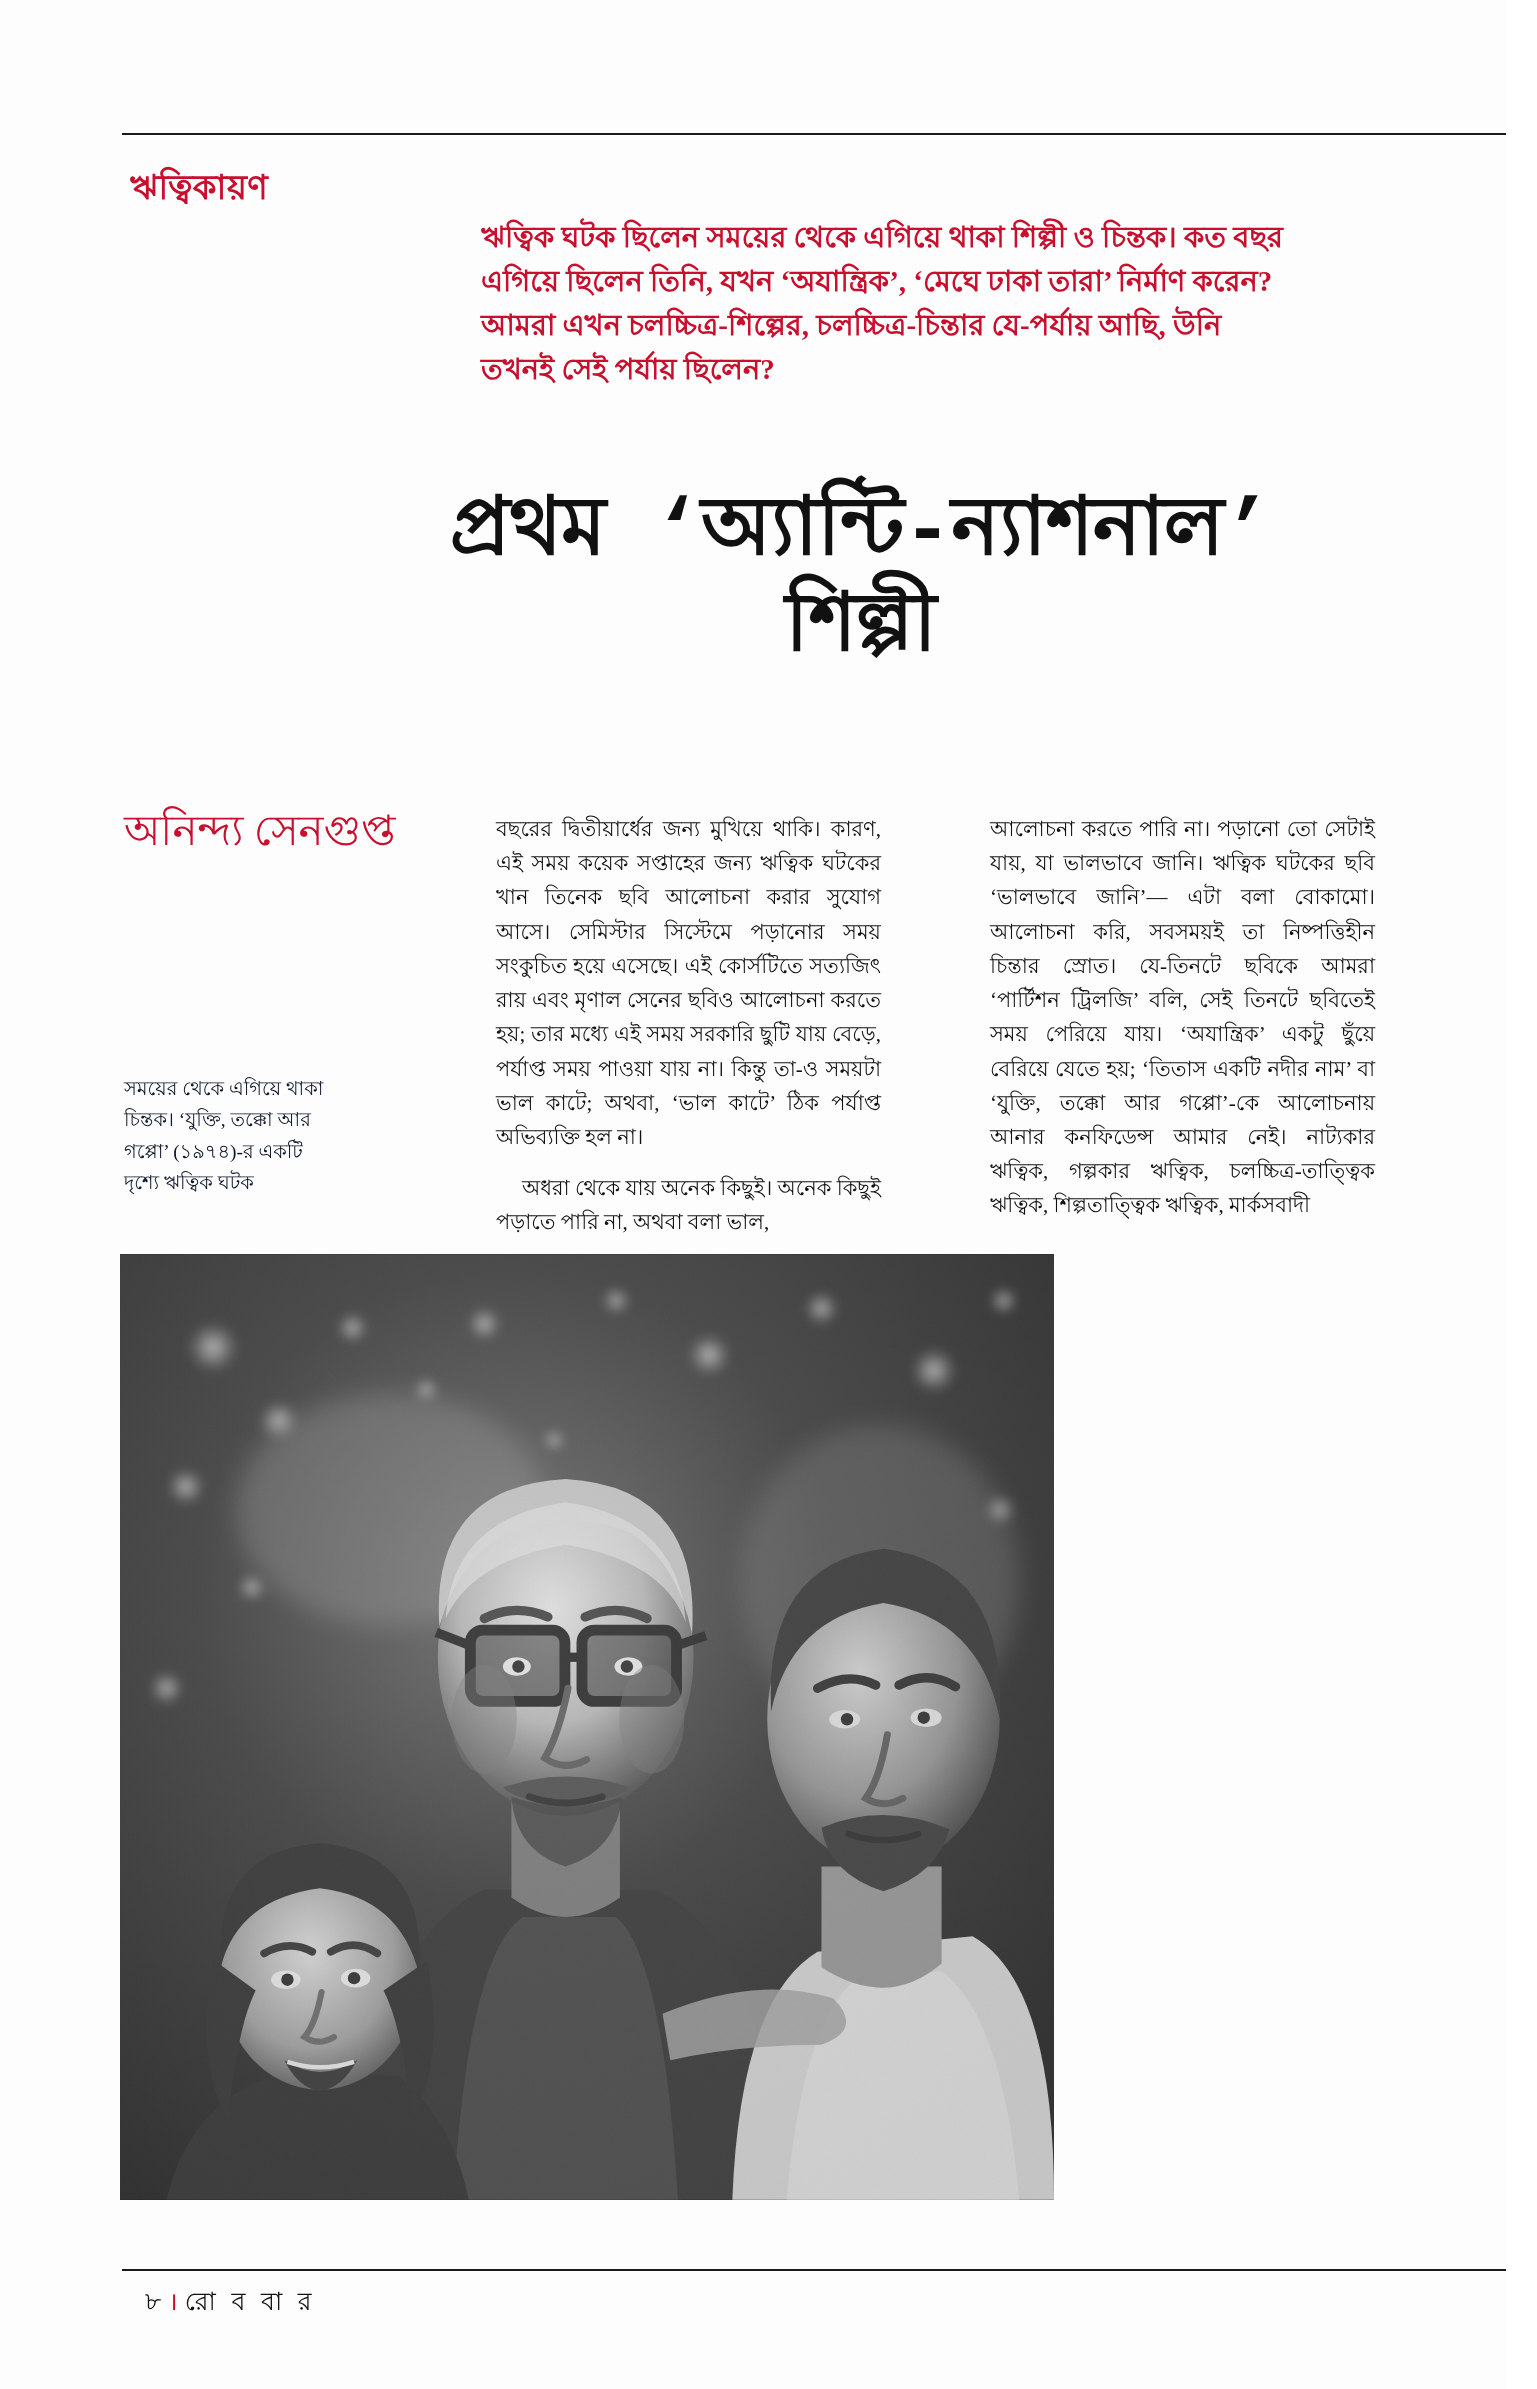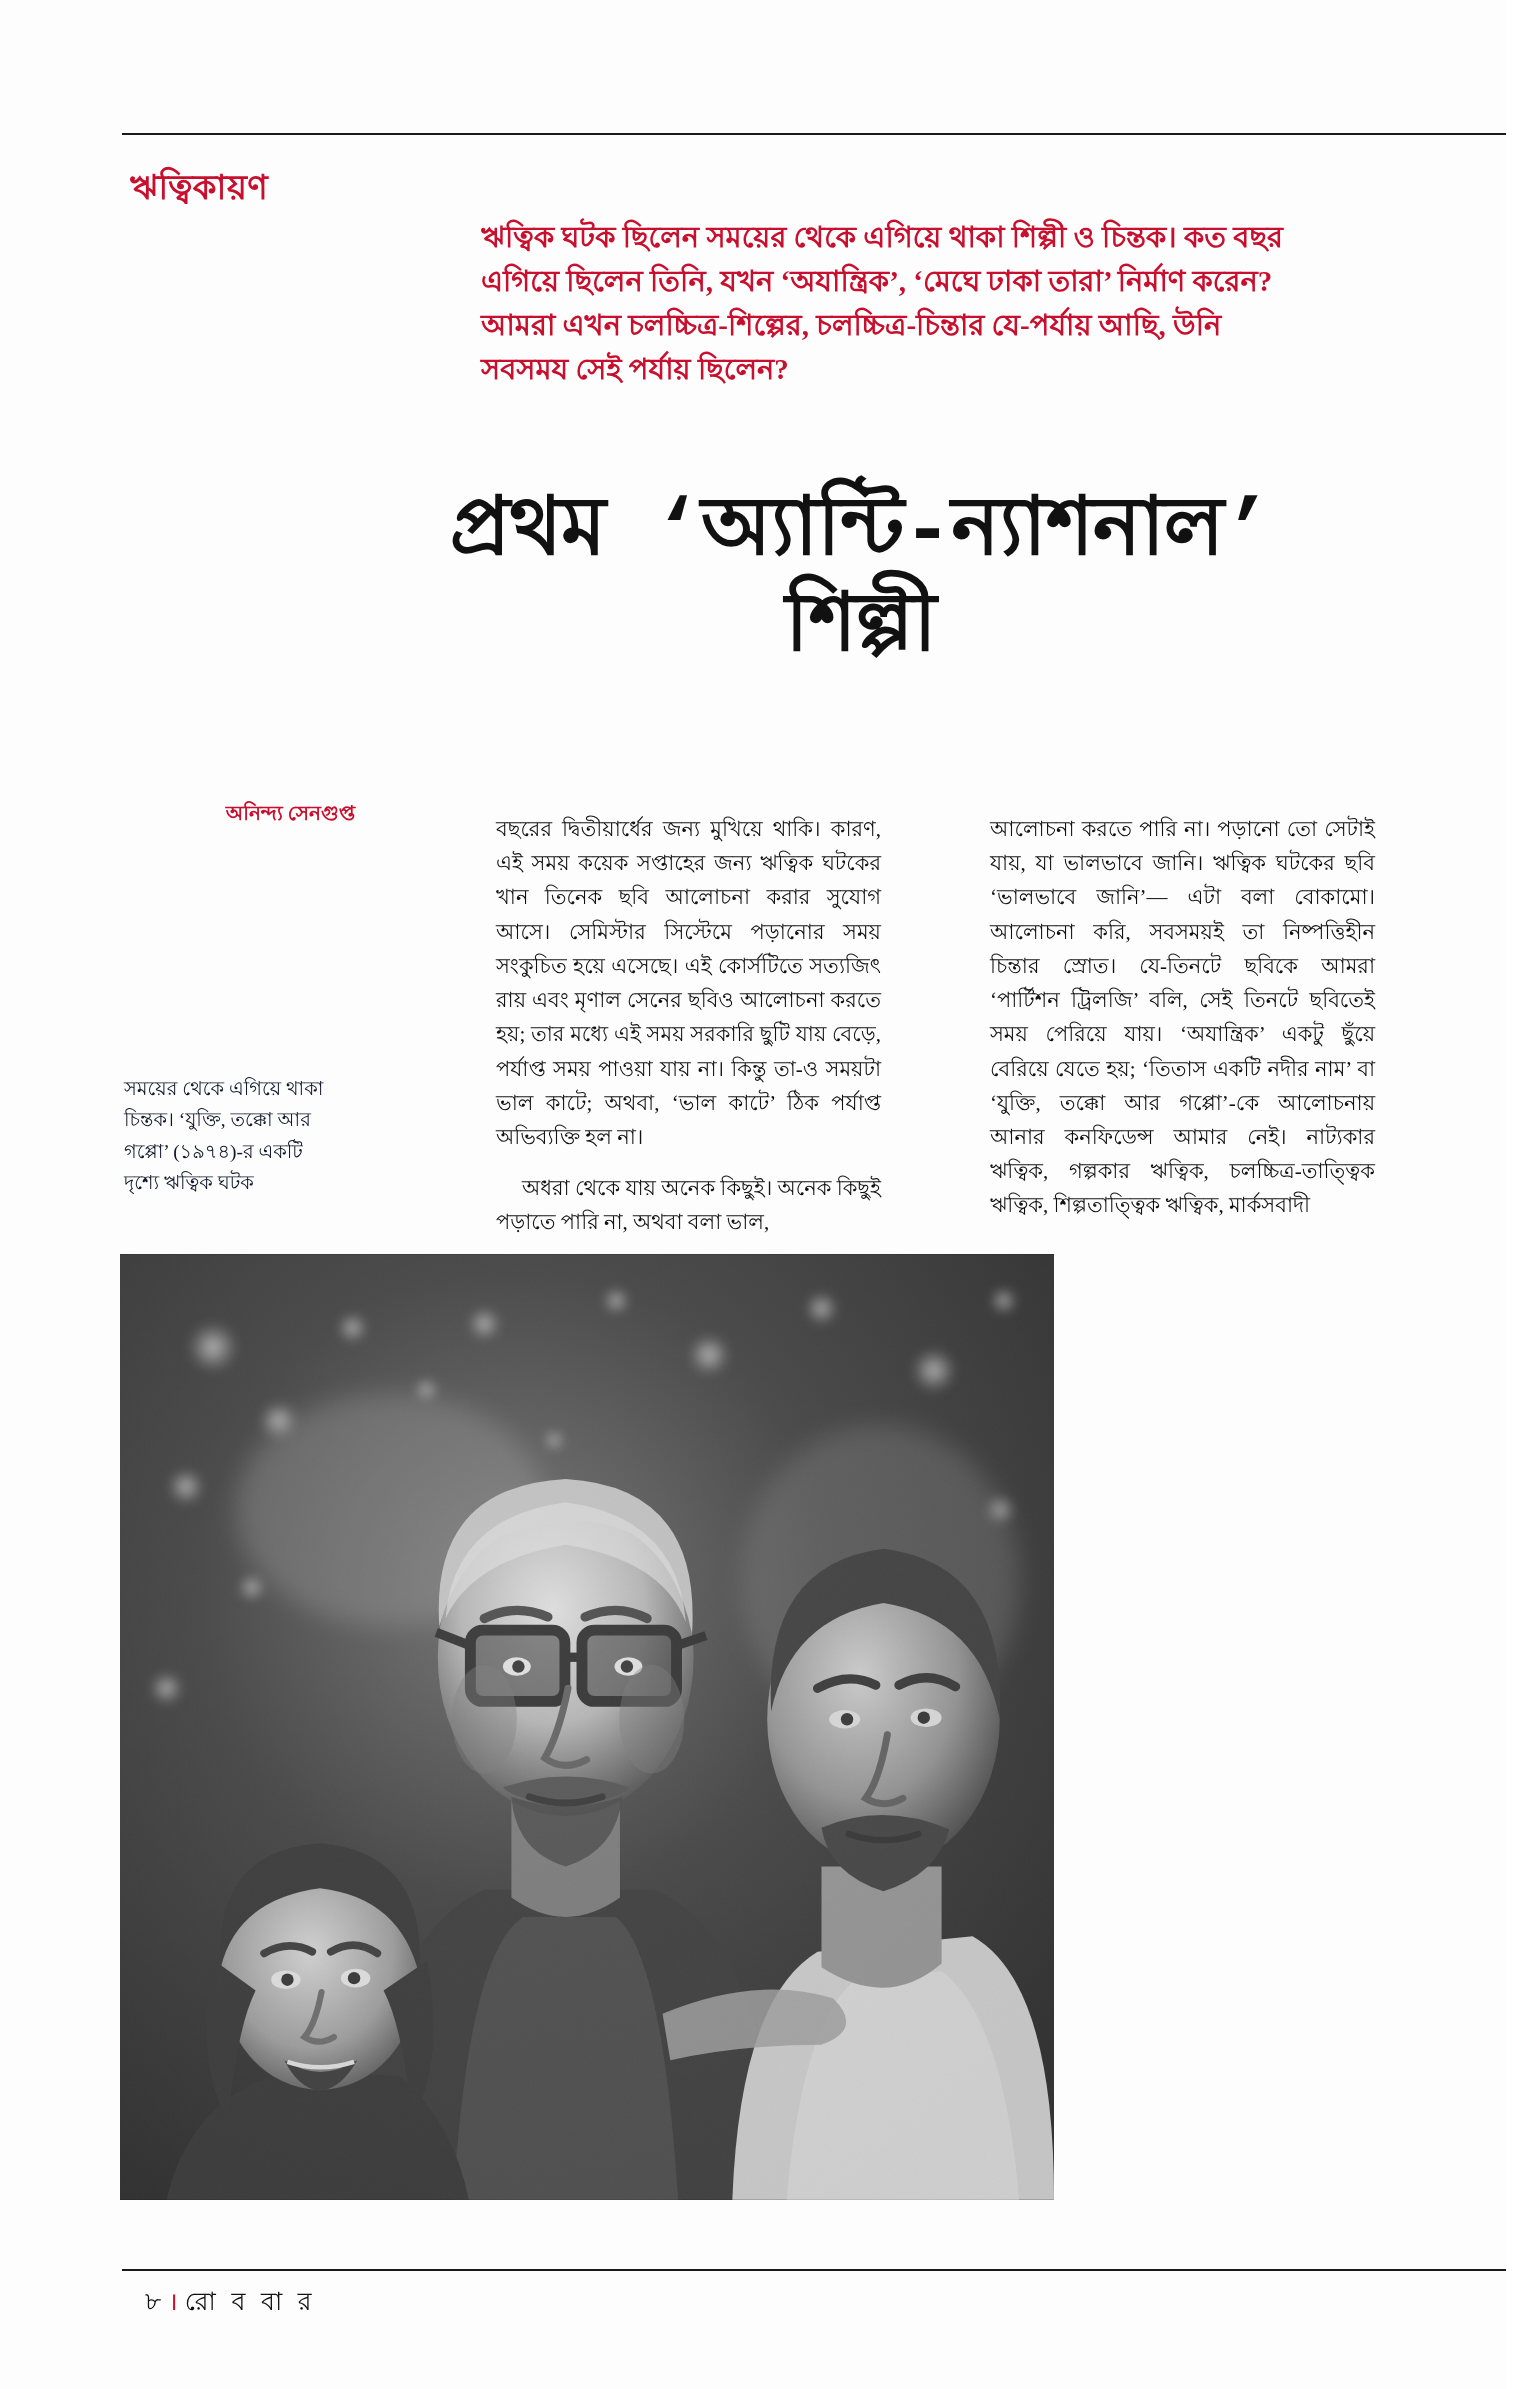--- a/index.html
+++ b/index.html
@@ -69,24 +69,24 @@
     color: #111;
     letter-spacing: -0.8px;
   }
 
   
   .byline {
     position: absolute;
     left: 124px;
     top: 798px;
     width: 333px;
-    text-align: center;
-    font-family: "Liberation Serif", serif;
-    font-weight: bold;
-    font-size: 20px;
+    text-align: left;
+    font-family: "Liberation Serif", serif;
+    font-weight: normal;
+    font-size: 42px;
     color: #c8102e;
   }
 
   
   .caption {
     position: absolute;
     left: 124px;
     top: 1073px;
     width: 209px;
     font-family: "Liberation Serif", serif;
@@ -153,21 +153,21 @@
 </style>
 </head>
 <body>
 
 <div class="page">
 
   <div class="top-rule"></div>
 
   <div class="section-label">ঋত্বিকায়ণ</div>
 
-  <div class="deck">ঋত্বিক ঘটক ছিলেন সময়ের থেকে এগিয়ে থাকা শিল্পী ও চিন্তক। কত বছর এগিয়ে ছিলেন তিনি, যখন ‘অযান্ত্রিক’, ‘মেঘে ঢাকা তারা’ নির্মাণ করেন? আমরা এখন চলচ্চিত্র-শিল্পের, চলচ্চিত্র-চিন্তার যে-পর্যায় আছি, উনি সবসময সেই পর্যায় ছিলেন?</div>
+  <div class="deck">ঋত্বিক ঘটক ছিলেন সময়ের থেকে এগিয়ে থাকা শিল্পী ও চিন্তক। কত বছর এগিয়ে ছিলেন তিনি, যখন ‘অযান্ত্রিক’, ‘মেঘে ঢাকা তারা’ নির্মাণ করেন? আমরা এখন চলচ্চিত্র-শিল্পের, চলচ্চিত্র-চিন্তার যে-পর্যায় আছি, উনি তখনই সেই পর্যায় ছিলেন?</div>
 
   <div class="headline">প্রথম ‘অ্যান্টি-ন্যাশনাল’ শিল্পী</div>
 
   <div class="byline">অনিন্দ্য সেনগুপ্ত</div>
 
   <div class="caption">সময়ের থেকে এগিয়ে থাকা চিন্তক। ‘যুক্তি, তক্কো আর গপ্পো’ (১৯৭৪)-র একটি দৃশ্যে ঋত্বিক ঘটক</div>
 
   <div class="col col-1">
     <p>বছরের দ্বিতীয়ার্ধের জন্য মুখিয়ে থাকি। কারণ, এই সময় কয়েক সপ্তাহের জন্য ঋত্বিক ঘটকের খান তিনেক ছবি আলোচনা করার সুযোগ আসে। সেমিস্টার সিস্টেমে পড়ানোর সময় সংকুচিত হয়ে এসেছে। এই কোর্সটিতে সত্যজিৎ রায় এবং মৃণাল সেনের ছবিও আলোচনা করতে হয়; তার মধ্যে এই সময় সরকারি ছুটি যায় বেড়ে, পর্যাপ্ত সময় পাওয়া যায় না। কিন্তু তা-ও সময়টা ভাল কাটে; অথবা, ‘ভাল কাটে’ ঠিক পর্যাপ্ত অভিব্যক্তি হল না।</p>
     <p>অধরা থেকে যায় অনেক কিছুই। অনেক কিছুই পড়াতে পারি না, অথবা বলা ভাল,</p>

